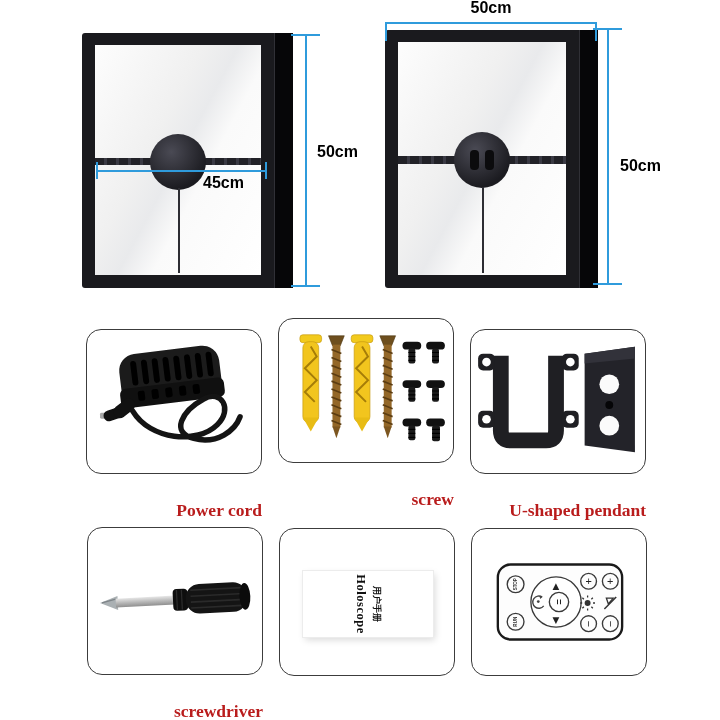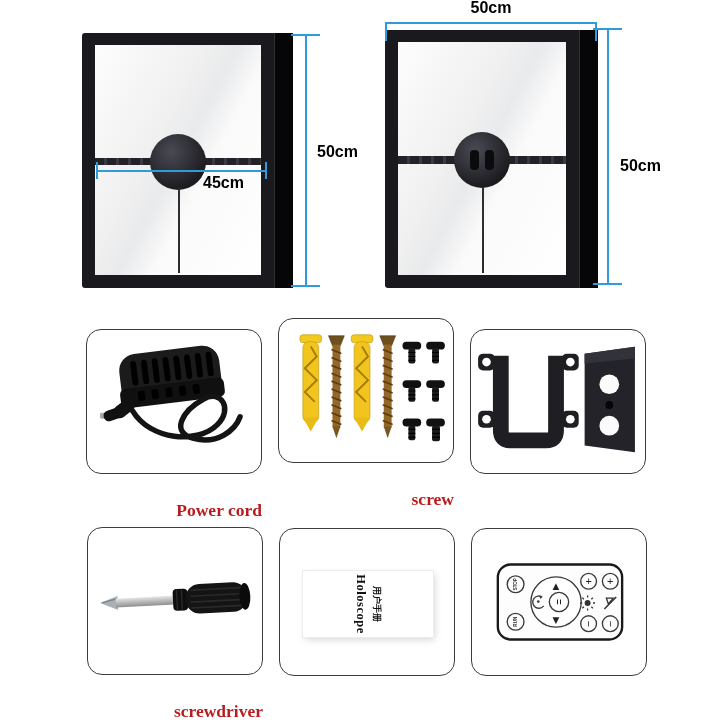--- a/index.html
+++ b/index.html
@@ -205,20 +205,21 @@
           </g>
           <g>
             <path d="M115 24 L166 17 L166 124 L115 117 Z" fill="#232329"></path>
             <path d="M115 24 L166 17 L166 29 L115 34 Z" fill="#32323a"></path>
             <circle cx="140" cy="55" r="10" fill="#fbfbfb"></circle>
             <circle cx="140" cy="97" r="10" fill="#fbfbfb"></circle>
             <circle cx="140" cy="76" r="4" fill="#050507"></circle>
           </g>
         </svg>
       </div>
+      <figcaption class="plabel">U-shaped pendant</figcaption>
     </figure>
 
     <figure class="cell row2" style="left:87px;top:527px;margin:0;">
       <div class="pbox">
         <svg viewBox="0 0 176 148">
           <defs>
             <linearGradient id="metal" x1="0" y1="0" x2="0" y2="1">
               <stop offset="0" stop-color="#e6e6e6"></stop>
                 <stop offset="0.5" stop-color="#b9b9b9"></stop>
                 <stop offset="1" stop-color="#8f8f8f"></stop>

